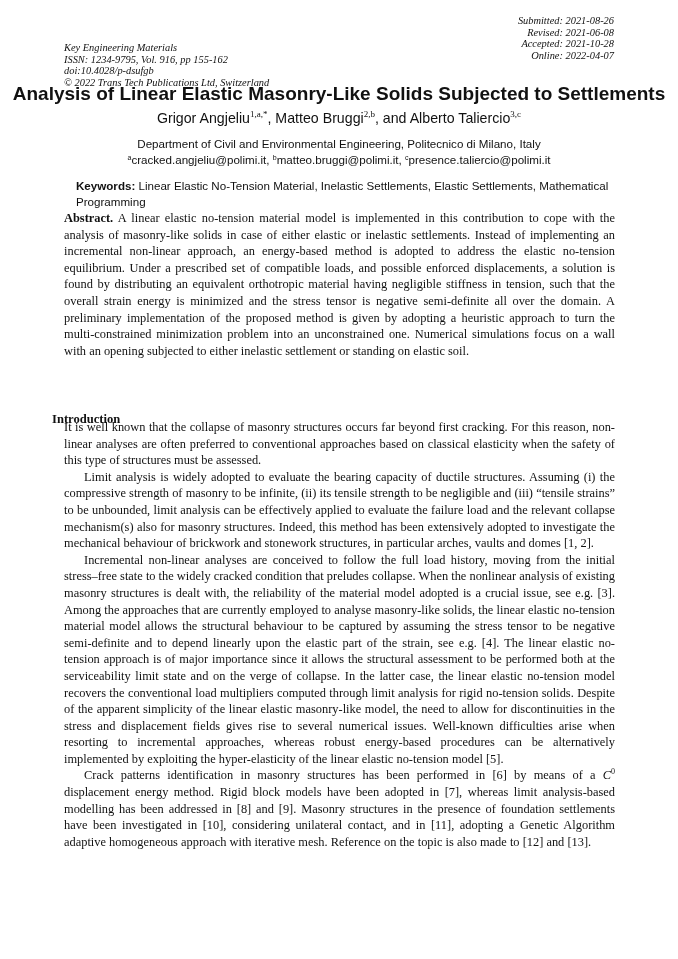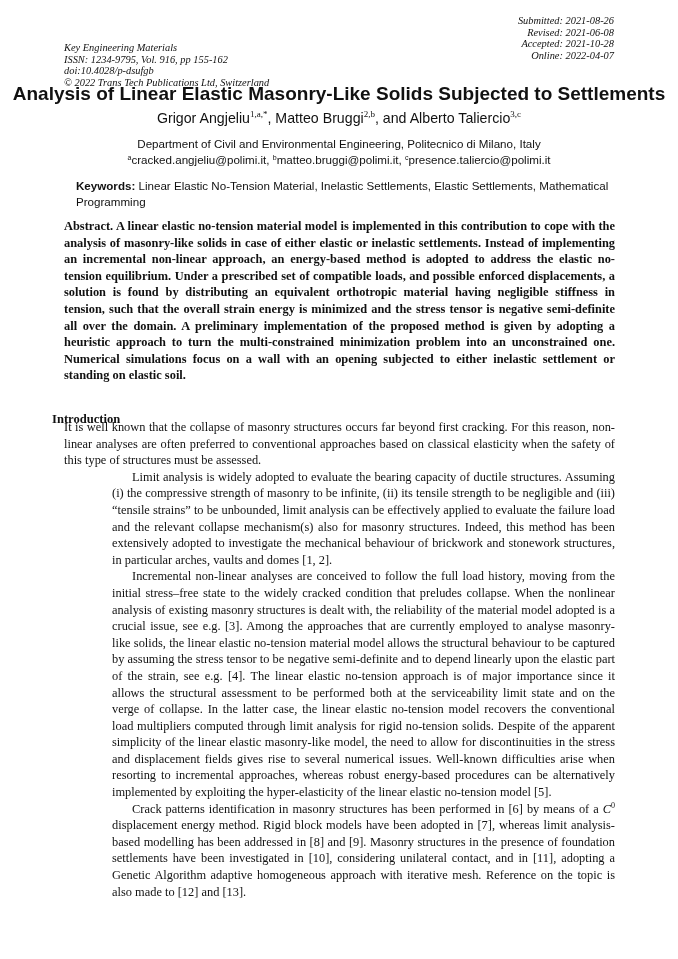--- a/index.html
+++ b/index.html
@@ -8,25 +8,25 @@
   .hdr-left { left:64px;margin-top:27px; }
   .hdr-right { right:64px; text-align:right;margin-left:16px; }
   .title { position:absolute; top:83px; left:0; width:678px; text-align:center; font-family:"Liberation Sans", sans-serif; font-weight:bold; font-size:19px; }
   .authors { position:absolute; top:110px; left:0; width:678px; text-align:center; font-family:"Liberation Sans", sans-serif; font-size:14.2px; }
   .authors sup { font-family:"Liberation Serif", serif; font-size:9px; vertical-align:6px; line-height:0; }
   .affil { position:absolute; top:136px; left:0; width:678px; text-align:center; font-family:"Liberation Sans", sans-serif; font-size:11.6px; line-height:16px; }
   .affil sup { font-size:7px; vertical-align:4px; line-height:0; }
   .keywords { position:absolute; top:178px; left:64px; width:551px; font-family:"Liberation Sans", sans-serif; font-size:11.6px; line-height:16px;margin-left:12px; }
   .keywords b { font-weight:bold; }
   .body { position:absolute; left:64px; width:551px; font-family:"Liberation Serif", serif; font-size:12.4px; line-height:16.6px; text-align:justify; }
-  .abstract { top:218px;font-weight:bold; }
+  .abstract { top:210px; }
   .section-title { position:absolute; top:412px; left:52px; font-family:"Liberation Serif", serif; font-weight:bold; font-size:12.6px; }
   .intro { top:419px; }
   .intro p { margin:0; }
-  .intro p.indent { text-indent:20px;margin-left:48px; }
+  .intro p.indent { text-indent:20px; }
   .ital { font-style:italic; }
   .body sup { font-size:8px; vertical-align:5px; line-height:0; }
 </style>
 </head>
 <body>
 
 <div class="hdr hdr-left">
   <div>Key Engineering Materials</div>
   <div>ISSN: 1234-9795, Vol. 916, pp 155-162</div>
   <div>doi:10.4028/p-dsufgb</div>

